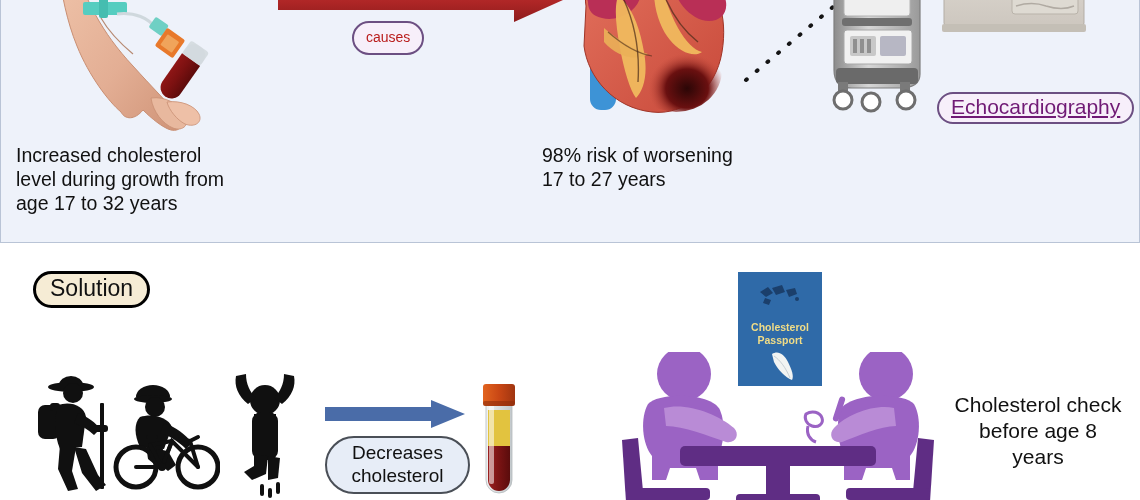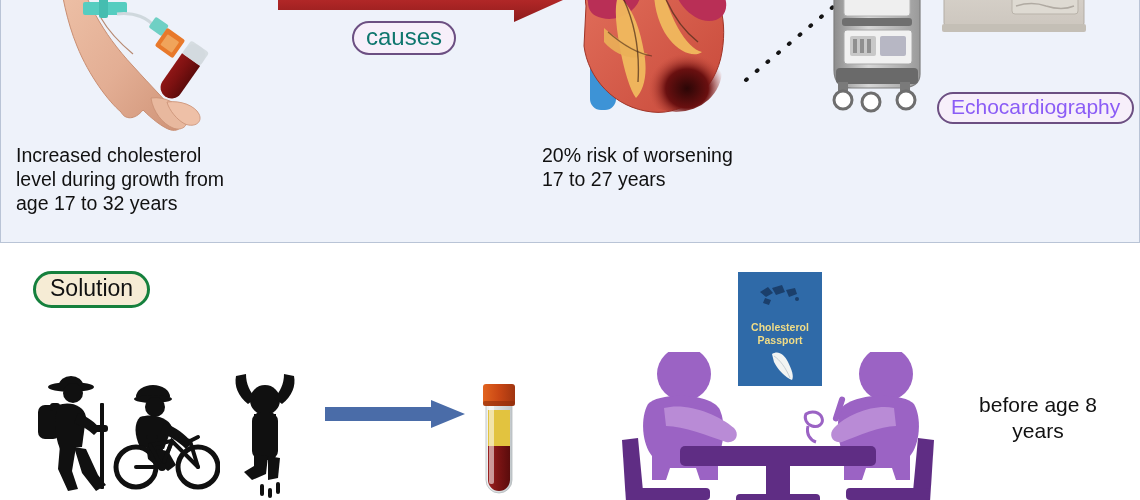--- a/index.html
+++ b/index.html
@@ -26,29 +26,29 @@
     letter-spacing:0px;
   }
 
   
   .pill{
     position:absolute;display:flex;align-items:center;justify-content:center;
     border-radius:999px;box-sizing:border-box;text-align:center;
     white-space:nowrap;
   }
   .pill-causes{
-    background:#f7effa;border:2.5px solid #6c4f82;color:#0f766e;
-    font-size:24px;padding:1px 12px 3px 12px;
+    background:#f7effa;border:2.5px solid #6c4f82;color:#b91c1c;
+    font-size:14px;padding:1px 12px 3px 12px;
   }
   .pill-echo{
-    background:#f7effa;border:2px solid #6c4f82;color:#8b5cf6;
-    font-size:21px;padding:1px 12px 3px 12px;
+    background:#f7effa;border:2px solid #6c4f82;color:#701a75;
+    font-size:21px;padding:1px 12px 3px 12px;text-decoration:underline;
   }
   .pill-solution{
-    background:#f6ecd5;border:3px solid #15803d;color:#111;
+    background:#f6ecd5;border:3px solid #000000;color:#111;
     font-size:23px;padding:1px 14px 3px 14px;
   }
   .pill-decreases{
     background:#e7edf7;border:2px solid #4a4f57;color:#111;
     font-size:19px;line-height:23px;padding:4px 14px 6px 14px;
     white-space:normal;
   }
 
   
   .arrow-red{position:absolute;}
@@ -237,21 +237,21 @@
     <span>Echocardiography</span>
   </div>
 
   <div class="caption" style="left:16px;top:143px;width:286px;">
     <div>Increased cholesterol</div>
     <div>level during growth from</div>
     <div>age 17 to 32 years</div>
   </div>
 
   <div class="caption" style="left:542px;top:143px;width:286px;">
-    <div>20% risk of worsening</div>
+    <div>98% risk of worsening</div>
     <div>17 to 27 years</div>
   </div>
 
   <div class="pill pill-solution" style="left:33px;top:271px;height:37px;">
     <span>Solution</span>
   </div>
 
   <div class="art" style="left:26px;top:365px;width:96px;height:130px;">
     <svg width="96" height="130" viewBox="0 0 96 130">
       <g fill="#101010">
@@ -332,20 +332,24 @@
       </g>
     </svg>
   </div>
 
   <div class="arrow-blue" style="left:325px;top:400px;width:140px;height:28px;">
     <svg width="140" height="28" viewBox="0 0 140 28">
       <path d="M0 7 H106 V0 L140 14 L106 28 V21 H0 Z" fill="#4a6ca8"></path>
     </svg>
   </div>
 
+  <div class="pill pill-decreases" style="left:325px;top:436px;width:145px;height:58px;flex-direction:column;">
+    <span>Decreases</span>
+    <span>cholesterol</span>
+  </div>
 
   <div class="art" style="left:476px;top:384px;width:46px;height:120px;">
     <svg width="46" height="120" viewBox="0 0 46 120">
       <defs>
         <linearGradient id="capg" x1="0" y1="0" x2="1" y2="0">
           <stop offset="0%" stop-color="#e2641f"></stop>
           <stop offset="50%" stop-color="#c94715"></stop>
           <stop offset="100%" stop-color="#a03510"></stop>
         </linearGradient>
         <linearGradient id="tubeg" x1="0" y1="0" x2="1" y2="0">
@@ -439,17 +443,18 @@
       <g fill="#5f2d84">
         <path d="M14 88 L 30 86 L 36 150 L 18 150 Z"></path>
         <rect x="18" y="136" width="84" height="12" rx="4"></rect>
         <path d="M326 88 L 310 86 L 304 150 L 322 150 Z"></path>
         <rect x="238" y="136" width="84" height="12" rx="4"></rect>
       </g>
     </svg>
   </div>
 
   <div class="caption-right" style="left:936px;top:392px;width:204px;">
+    <div>Cholesterol check</div>
     <div>before age 8</div>
     <div>years</div>
   </div>
 
 </div>
 
 </body></html>

